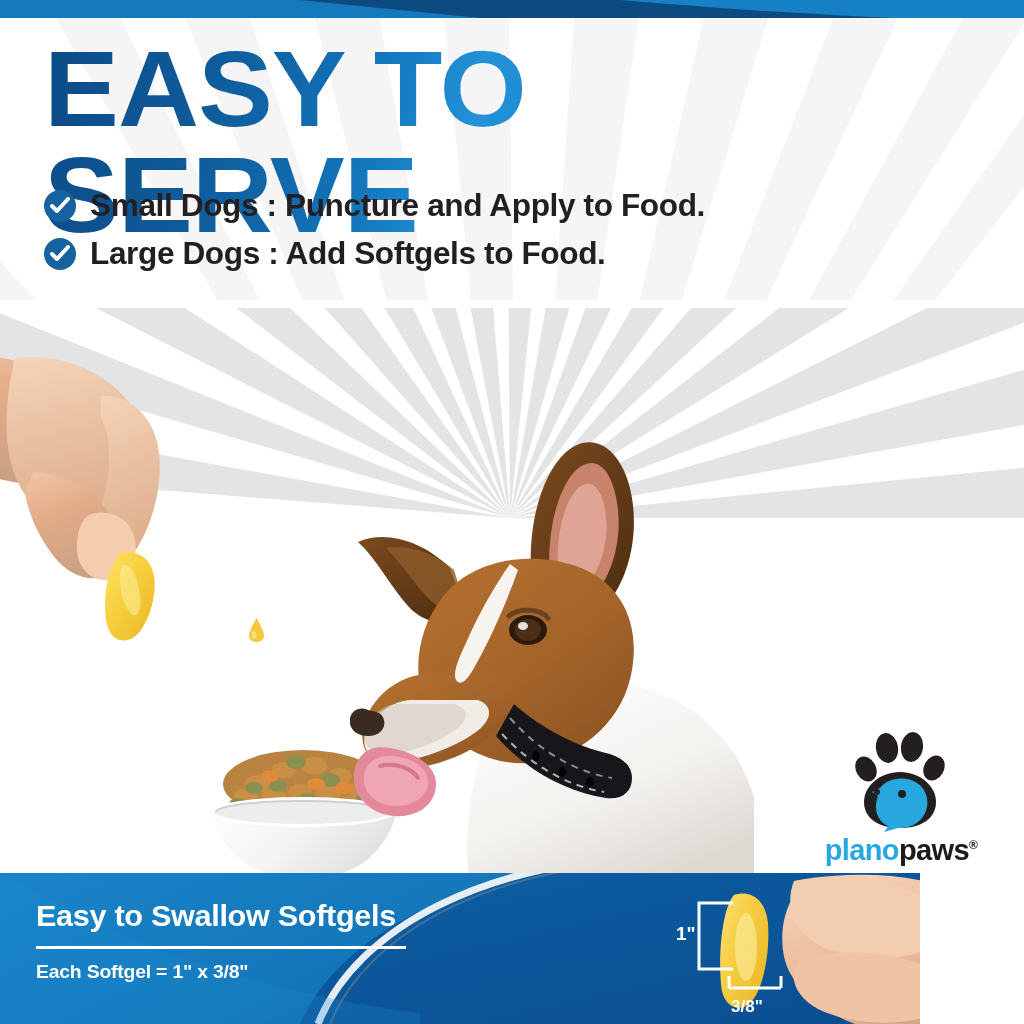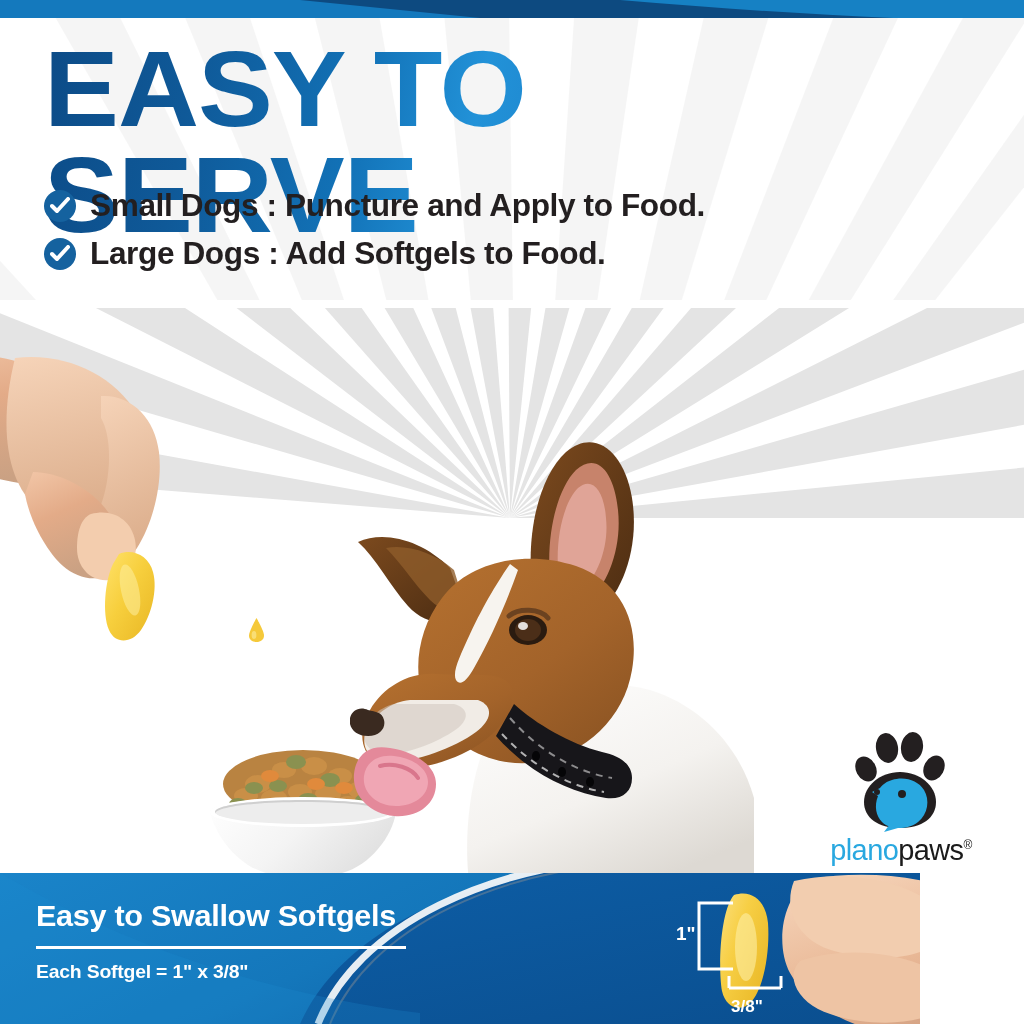--- a/index.html
+++ b/index.html
@@ -46,21 +46,21 @@
 
   
   .bowl { position:absolute; left:188px; top:418px; width:230px; height:150px; }
 
   
   .dog { position:absolute; left:350px; top:110px; width:420px; height:470px; }
 
   
   .logo { position:absolute; right:28px; bottom:8px; width:190px; text-align:center; }
   .logo-mark { width:110px; height:100px; margin:0 auto; display:block; }
-  .logo-text { font-size:29px; font-weight:400; letter-spacing:-0.6px; margin-top:4px;
+  .logo-text { font-size:29px; font-weight:700; letter-spacing:-0.6px; margin-top:4px;
                color:#1b1b1b; line-height:1; }
   .logo-text .plano { color:#29a8e0; }
   .logo-text .reg { font-size:12px; vertical-align:super; }
 
   
   .bottom { position:absolute; left:0; top:873px; width:920px; height:151px; overflow:hidden;
             background:#0b5ca3; }
   .bottom-bg { position:absolute; left:0; top:0; width:1024px; height:151px; }
   .bn-title { position:absolute; left:36px; top:26px; font-size:30px; font-weight:800;
               color:#ffffff; letter-spacing:-0.3px; transform:scaleX(1.02);

